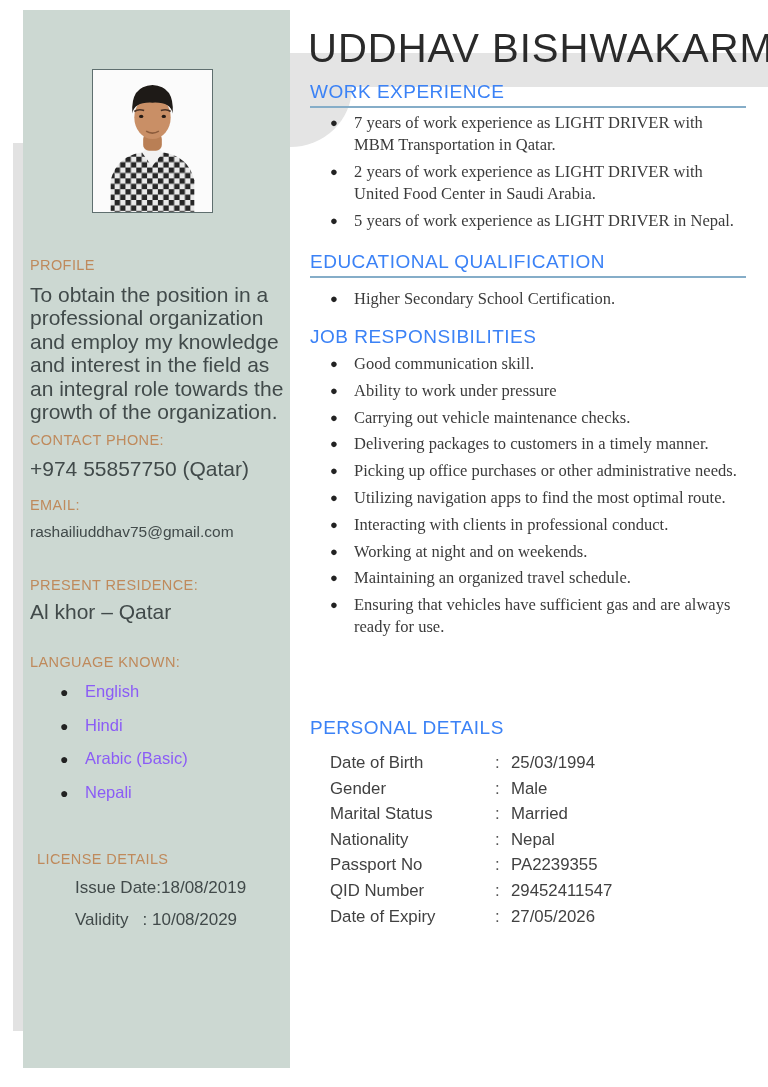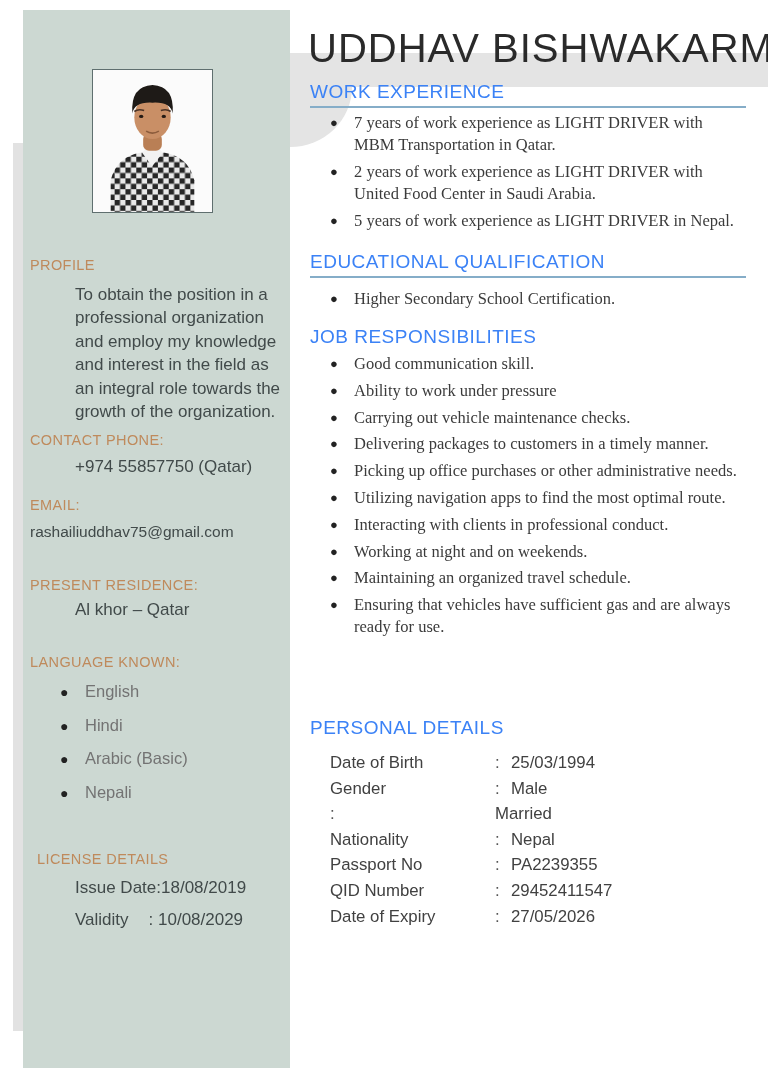--- a/index.html
+++ b/index.html
@@ -12,29 +12,29 @@
   .sidebar-panel{position:absolute;left:23px;top:10px;width:267px;height:1058px;background:#ccd8d2;}
   .photo-frame{
     position:absolute;left:92px;top:69px;width:121px;height:144px;
     background:#fbfbfb;border:1px solid #5f6f6f;box-sizing:border-box;
   }
   .photo-frame svg{display:block;width:100%;height:100%;}
   .sb{position:absolute;left:30px;color:#414a4a;}
   .sb-h{
     position:absolute;left:30px;color:#bf8a5c;font-size:14.5px;letter-spacing:.4px;
   }
-  .sb-t{font-size:17px;margin-left:45px;}
+  .sb-t{font-size:21px;}
   .sb-par{width:256px;line-height:23.4px;white-space:pre-line;}
   .sb-email{font-size:15.5px;text-align:center;}
   .lang-list{list-style:none;margin:0;padding:0;}
   .lang-list li{display:flex;height:33.5px;align-items:flex-start;}
   .lang-list .mark{width:25px;margin-left:37px;font-size:14px;color:#222;line-height:21px;}
-  .lang-list .txt{font-size:16.5px;color:#737373;}
+  .lang-list .txt{font-size:16.5px;color:#8b5cf6;}
   .license-line{position:absolute;left:75px;font-size:17px;color:#414a4a;white-space:nowrap;}
-  .license-line .val2{margin-left:20px;}
+  .license-line .val2{margin-left:14px;}
   
   .gray-band{position:absolute;left:290px;top:53px;right:0;height:34px;background:#e4e4e4;}
   .gray-band-curve{
     position:absolute;left:290px;top:87px;width:62px;height:60px;background:#e4e4e4;
     border-bottom-right-radius:100% 100%;
   }
   .candidate-name{
     position:absolute;left:308px;top:26px;margin:0;z-index:2;
     font-size:40px;font-weight:400;letter-spacing:1px;color:#2a2a2a;white-space:nowrap;
   }
@@ -205,20 +205,21 @@
         <span class="lbl">Date of Birth</span>
         <span class="colon">:</span>
         <span class="val">25/03/1994</span>
       </div>
     <div class="pd-row">
         <span class="lbl">Gender</span>
         <span class="colon">:</span>
         <span class="val">Male</span>
       </div>
     <div class="pd-row">
+        <span class="lbl">Marital Status</span>
         <span class="colon">:</span>
         <span class="val">Married</span>
       </div>
     <div class="pd-row">
         <span class="lbl">Nationality</span>
         <span class="colon">:</span>
         <span class="val">Nepal</span>
       </div>
     <div class="pd-row">
         <span class="lbl">Passport No</span>

